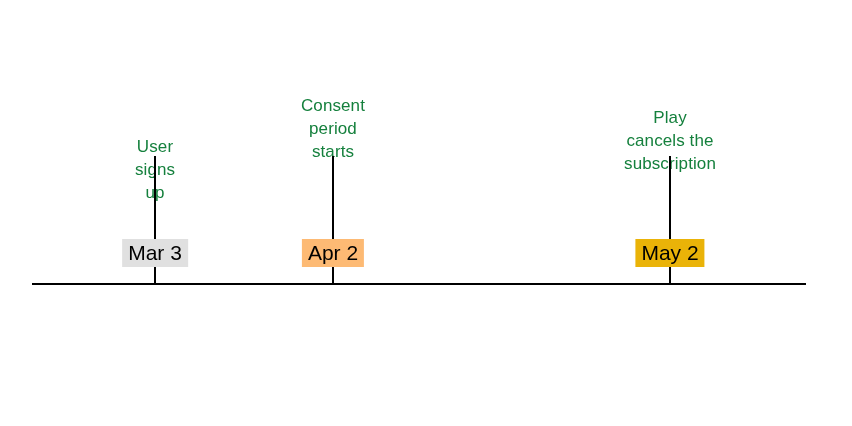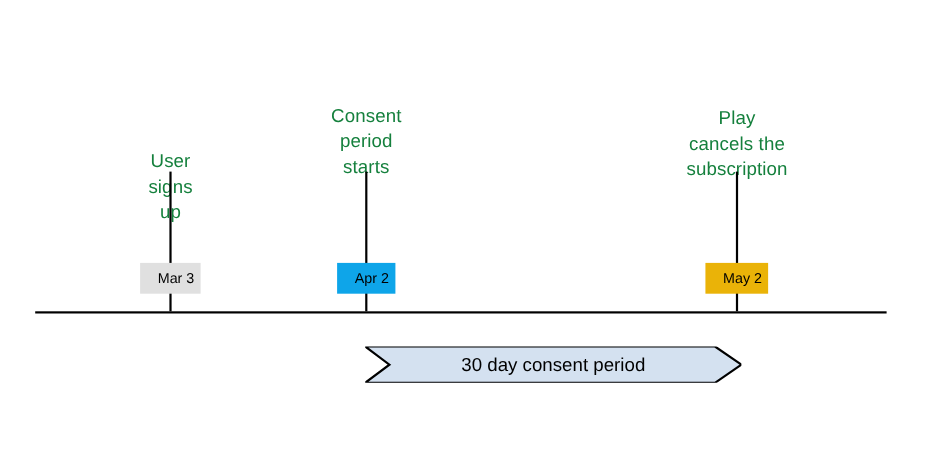--- a/index.html
+++ b/index.html
@@ -40,23 +40,23 @@
   .milestone-stem {
     position: absolute;
     width: 2px;
     background: #000000;
     transform: translateX(-1px);
   }
   .milestone-date {
     position: absolute;
     transform: translateX(-50%);
     background: #e0e0e0;
-    font-size: 13px;
+    font-size: 21px;
     line-height: 21px;
-    padding: 3px 6px 4px 16px;
+    padding: 3px 6px 4px 6px;
     white-space: nowrap;
     color: #000000;
   }
   #axis-line {
     position: absolute;
     background: #000000;
     height: 2px;
   }
   #period-banner {
     position: absolute;
@@ -82,30 +82,24 @@
   <div class="milestone">
     <div class="milestone-caption" style="left: 155px; top: 115px; margin-top: 20px;">User signs up</div>
     <div class="milestone-stem" style="left: 155px; top: 156px; height: 127px;"></div>
     <div class="milestone-date" style="left: 155px; top: 239px; background: rgb(224, 224, 224);">Mar 3</div>
   </div>
 
   <div class="milestone">
     <div class="milestone-caption" style="left: 333px; top: 94px;">Consent period
 starts</div>
     <div class="milestone-stem" style="left: 333px; top: 156px; height: 127px;"></div>
-    <div class="milestone-date" style="left: 333px; top: 239px; background: #0ea5e9;">Apr 2</div>
+    <div class="milestone-date" style="left: 333px; top: 239px; background: #fdba74;">Apr 2</div>
   </div>
 
   <div class="milestone">
-    <div class="milestone-caption" style="left: 670px; top: 96px;">Play cancels the
+    <div class="milestone-caption" style="left: 670px; top: 106px;">Play cancels the
 subscription</div>
     <div class="milestone-stem" style="left: 670px; top: 156px; height: 127px;"></div>
     <div class="milestone-date" style="left: 670px; top: 239px; background: #eab308;">May 2</div>
   </div>
 
-  <div id="period-banner" style="left: 332px; top: 315px; width: 342px; height: 33px;">
-    <svg id="period-banner-svg" xmlns="http://www.w3.org/2000/svg" width="342" height="33" viewBox="0 0 342 33">
-      <polygon id="period-banner-shape" points="0,0 318,0 342,16.5 318,33 0,33 22,16.5" fill="#d4e1f0" stroke="#000000" stroke-width="2" stroke-linejoin="miter"></polygon>
-    </svg>
-    <div id="period-banner-label" style="top: 6.5px;">30 day consent period</div>
-  </div>
 
 </div>
 
 </body></html>

